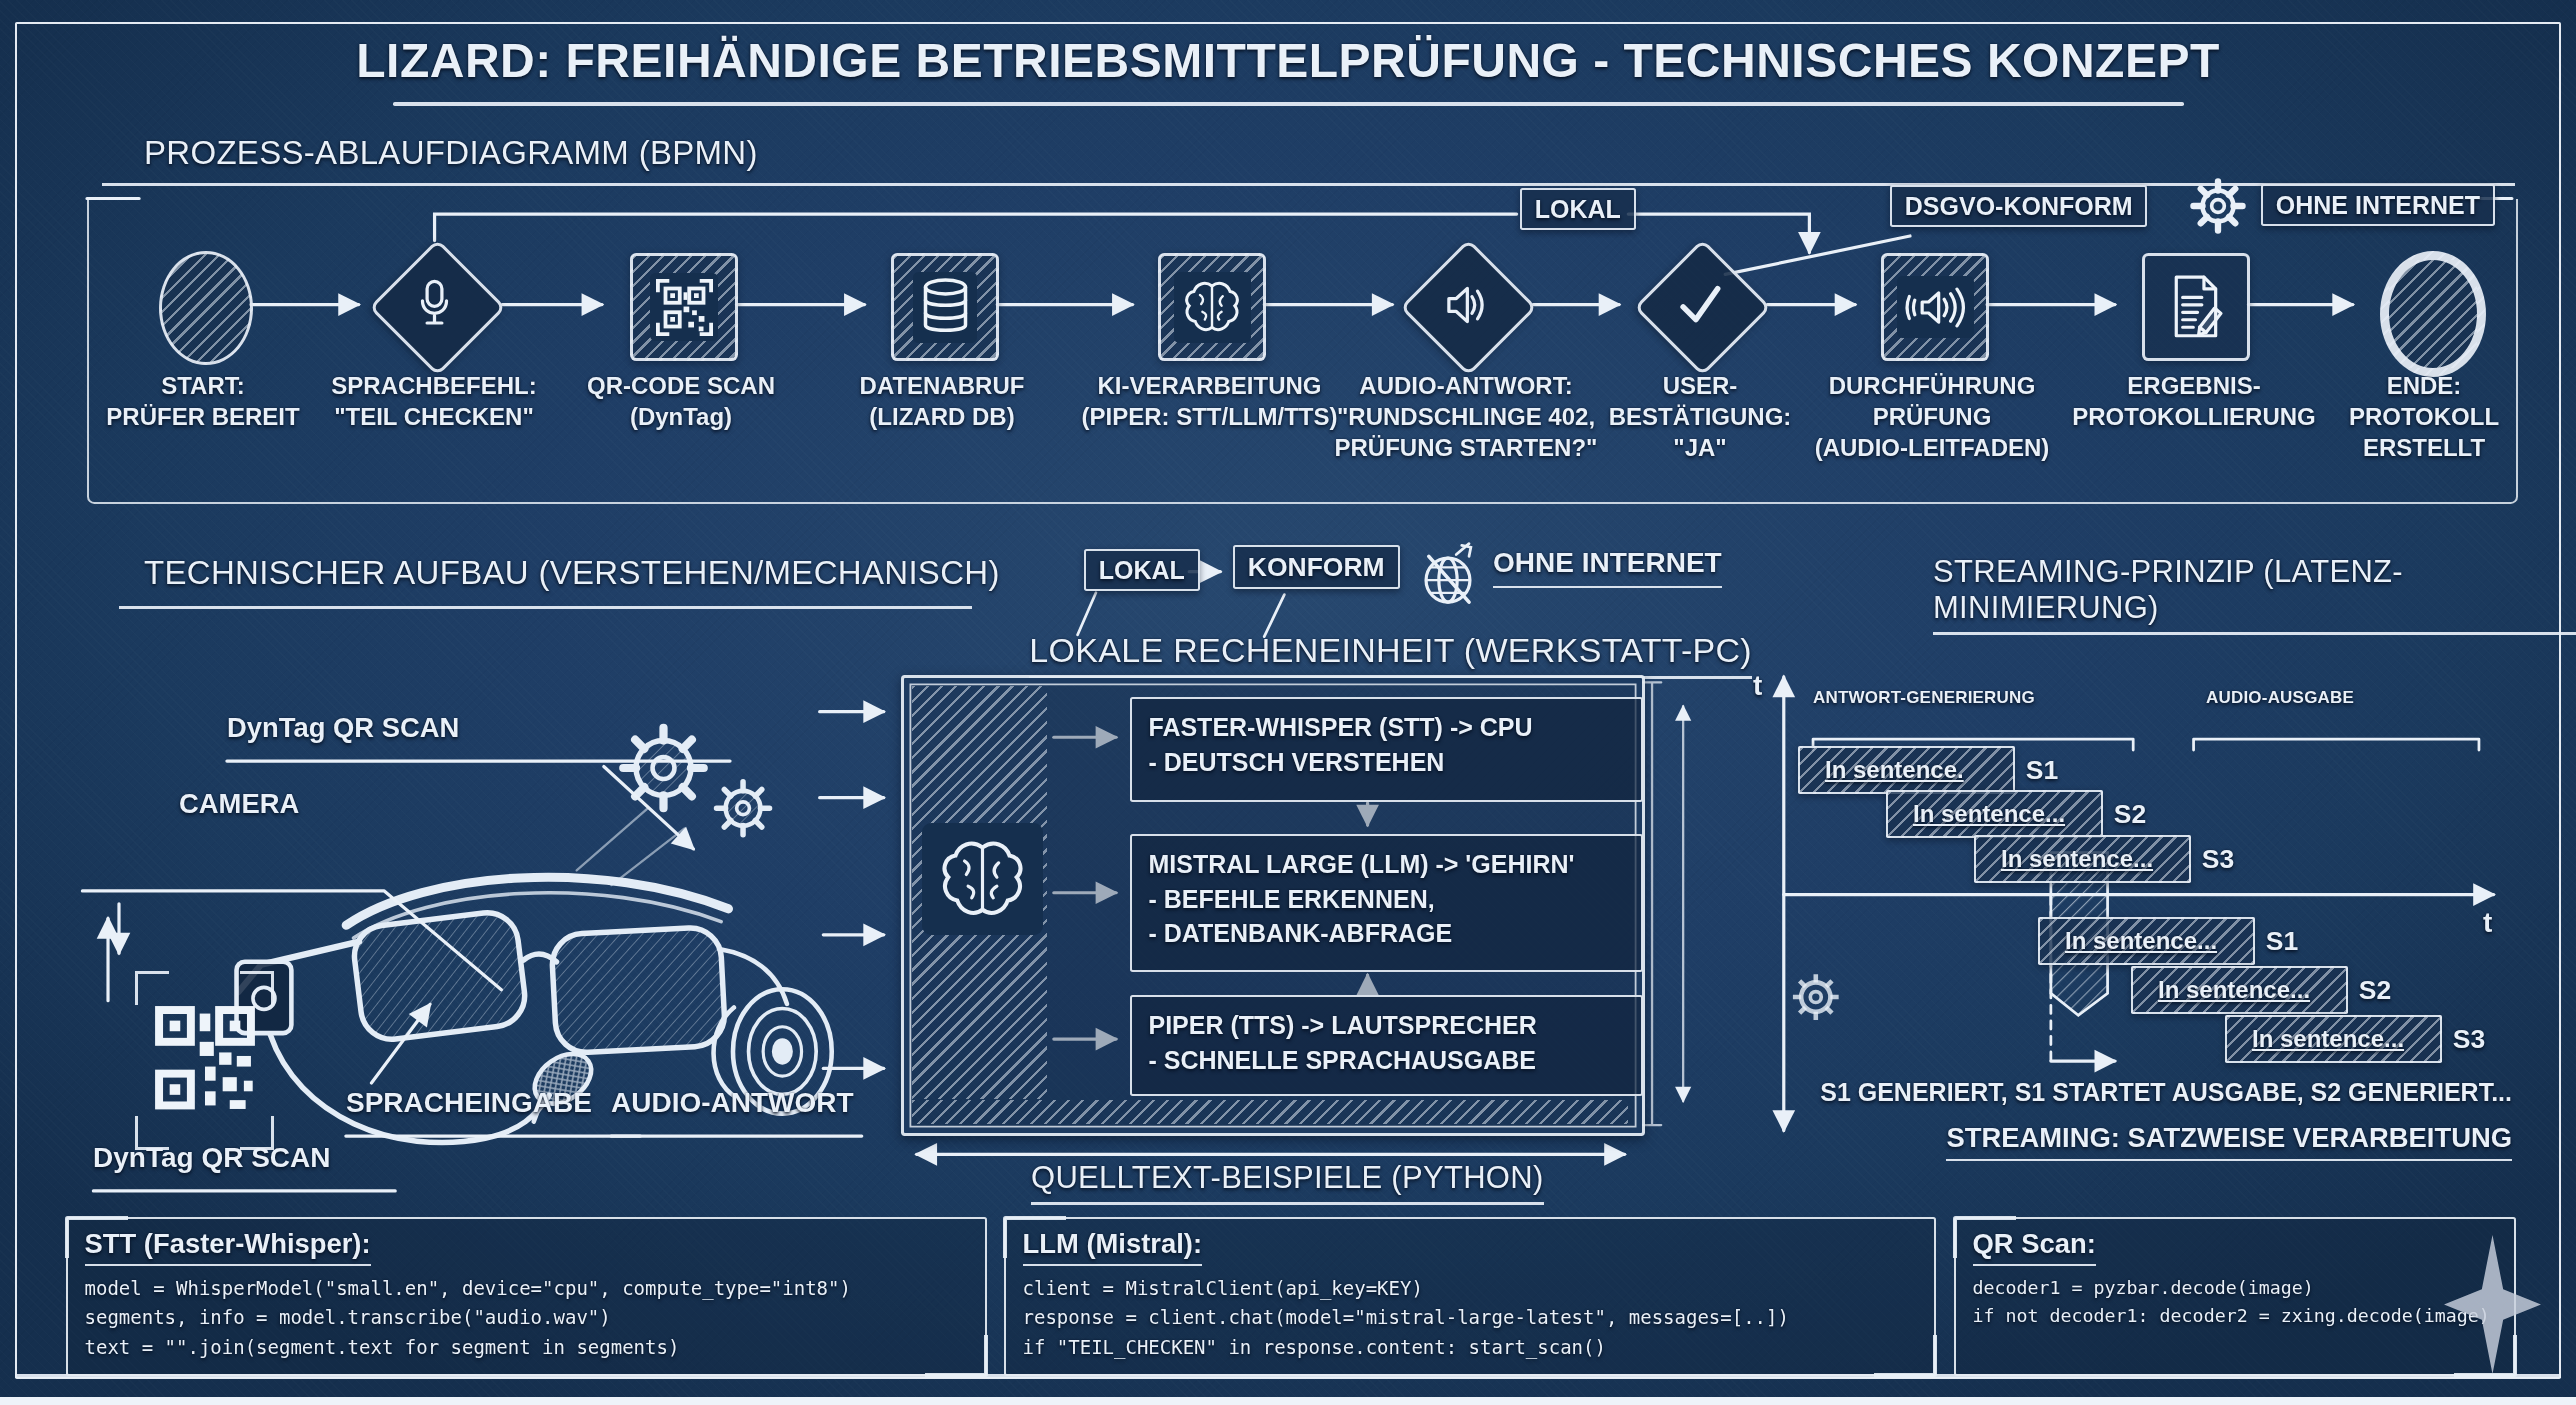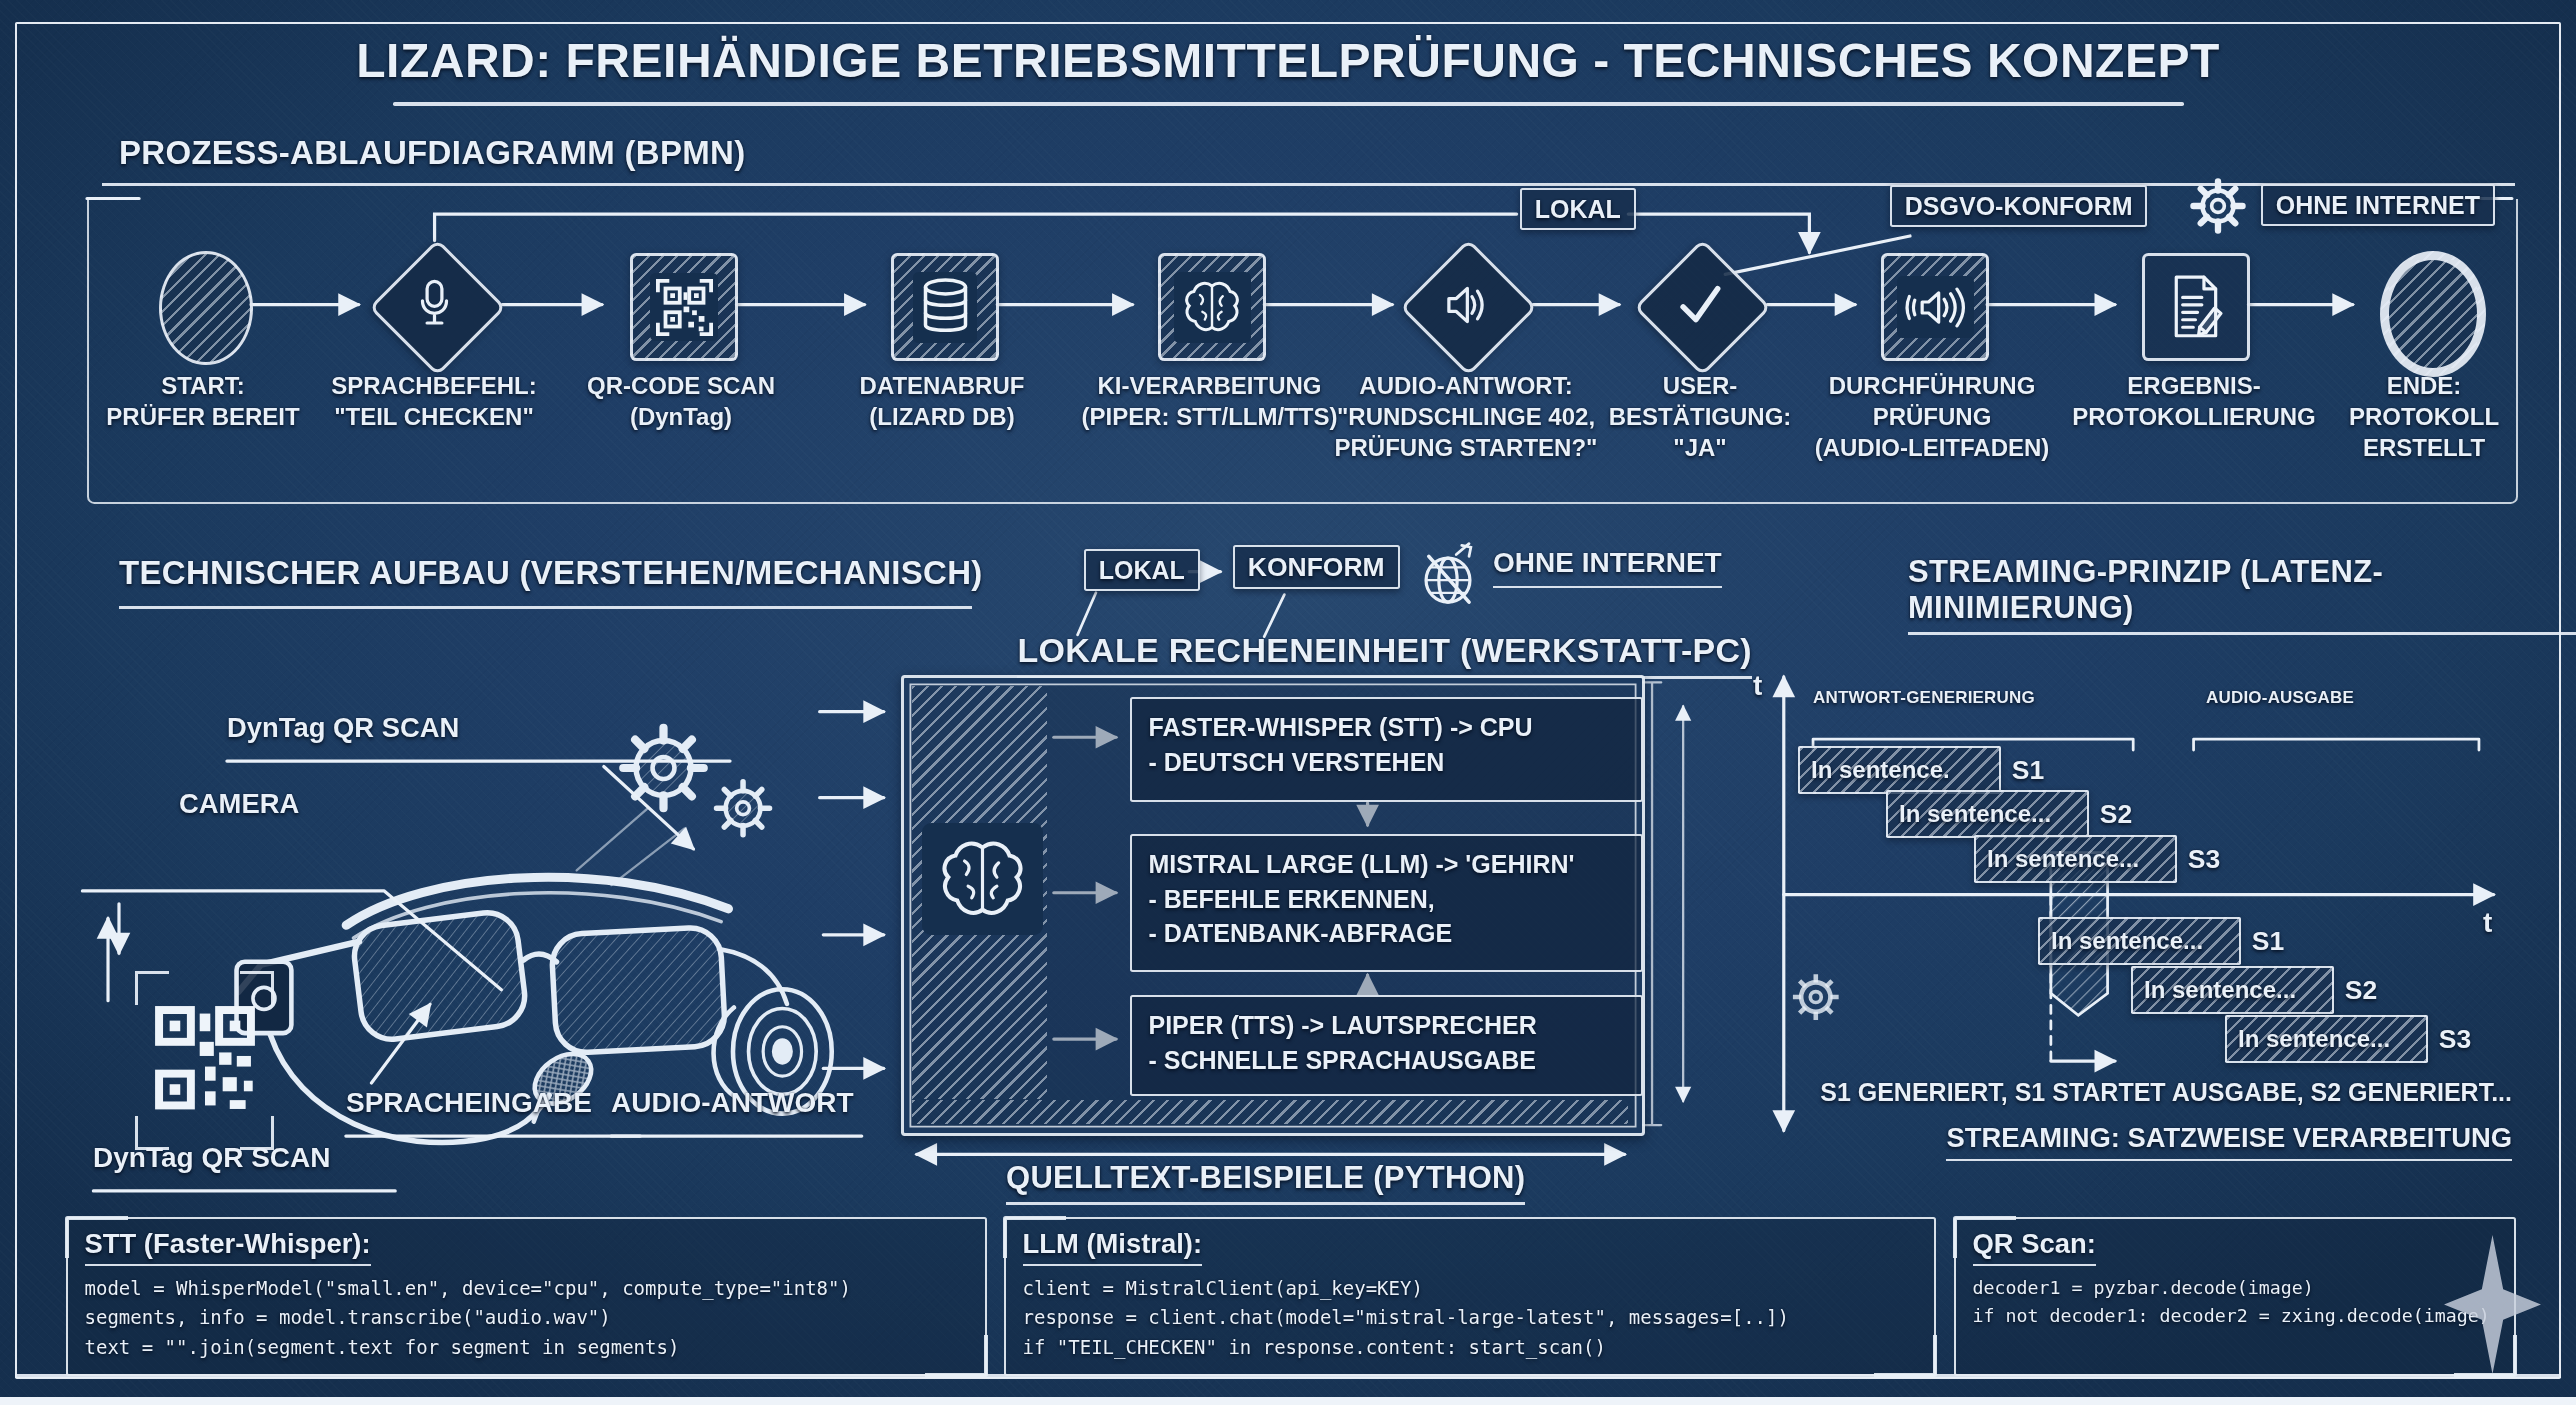--- a/index.html
+++ b/index.html
@@ -33,21 +33,21 @@
   }
   
   .frame{position:absolute;left:14.6px;right:14.6px;top:22px;bottom:25.6px;
     border:2.7px solid rgba(240,246,252,.95);border-radius:1.8px;pointer-events:none;}
   .bottom-line{position:absolute;left:14.6px;right:14.6px;top:1374px;height:3.7px;background:var(--ink-soft);}
   .bottom-strip{position:absolute;left:0;right:0;bottom:0;height:8.2px;background:#eef3f9;}
   
   .title{left:0;right:0;top:33px;font-size:48px;font-weight:bold;letter-spacing:0.5px;text-align:center;}
   .title-underline{left:393px;width:1791px;top:102px;height:3.7px;background:var(--ink-soft);border-radius:1.8px;}
   
-  .sec-h{font-size:33px;font-weight:bold;letter-spacing:0.3px;}
+  .sec-h{font-size:33px;font-weight:normal;letter-spacing:0.3px;margin-left:25px;}
   .uline{border-bottom:3.2px solid var(--ink-soft);padding-bottom:6.4px;display:inline-block;}
   
   .bpmn-underline{left:102px;width:2413px;top:183px;height:2.7px;background:var(--ink-soft);}
   .bpmn-frame{left:87px;top:199px;width:2427px;height:303px;
     border:2.7px solid rgba(238,244,250,.82);border-top:none;border-radius:0 0 7.3px 7.3px;}
   .shape-box{width:102px;height:102px;border:3.2px solid var(--ink-soft);border-radius:6.4px;
     display:flex;align-items:center;justify-content:center;background-color:rgba(22,44,72,.55);
     box-shadow:0 2.7px 7.3px rgba(4,14,32,.4);}
   .chip{background:var(--chip);border-radius:5.5px;padding:5.5px;display:flex;align-items:center;justify-content:center;}
   .ellipse-start{width:88px;height:108px;border:3.7px solid var(--ink-soft);border-radius:50%;
@@ -65,22 +65,22 @@
     box-shadow:inset 0 0 0 5.5px #1d3b61, inset 0 0 0 7.3px rgba(238,244,250,.8), 0 3.7px 11px rgba(4,14,32,.5);
     border-radius:3.7px;background:rgba(20,40,68,.35);}
   .pc-band{left:912px;top:686px;width:135px;height:413px;}
   .pc-strip{left:912px;top:1100px;width:716px;height:24px;}
   .brain-chip{left:922px;top:823px;width:121px;height:112px;background:var(--chip);border-radius:9.1px;
     display:flex;align-items:center;justify-content:center;}
   .module{left:1130px;width:476px;border:2.7px solid var(--ink-soft);background:rgba(18,38,64,.72);
     padding:11px 16.5px;font-size:25px;font-weight:bold;line-height:1.38;white-space:pre-line;border-radius:2.7px;}
   
   .sbar{width:188px;height:44px;border:2.7px solid var(--ink-soft);background-color:rgba(25,49,80,.8);
-    display:flex;align-items:center;padding-left:11px;font-size:24px;font-weight:bold;border-radius:1.8px;
-    box-shadow:0 2.7px 6.4px rgba(4,14,32,.4);}
+    display:flex;align-items:center;padding-left:25px;font-size:24px;font-weight:bold;border-radius:1.8px;
+    box-shadow:0 2.7px 6.4px rgba(4,14,32,.4);text-decoration:underline;}
   .sbar .tag{position:absolute;left:100%;margin-left:12.8px;font-size:26.5px;font-weight:bold;}
   .axis-label{font-size:28px;font-weight:bold;}
   .col-h{font-size:17px;font-weight:bold;letter-spacing:0.2px;}
   
   .panel{position:absolute;border:2.3px solid rgba(238,244,250,.9);border-radius:2.7px;
     padding:9.1px 16.5px 11px;background:rgba(17,36,61,.35);}
   .panel::before{content:"";position:absolute;left:-2.7px;top:-2.7px;width:59px;height:38px;
     border-left:4.6px solid var(--ink-soft);border-top:4.6px solid var(--ink-soft);border-radius:2.7px 0 0 0;}
   .panel::after{content:"";position:absolute;right:-2.7px;bottom:-2.7px;width:59px;height:38px;
     border-right:4.6px solid var(--ink-soft);border-bottom:4.6px solid var(--ink-soft);border-radius:0 0 2.7px 0;}

